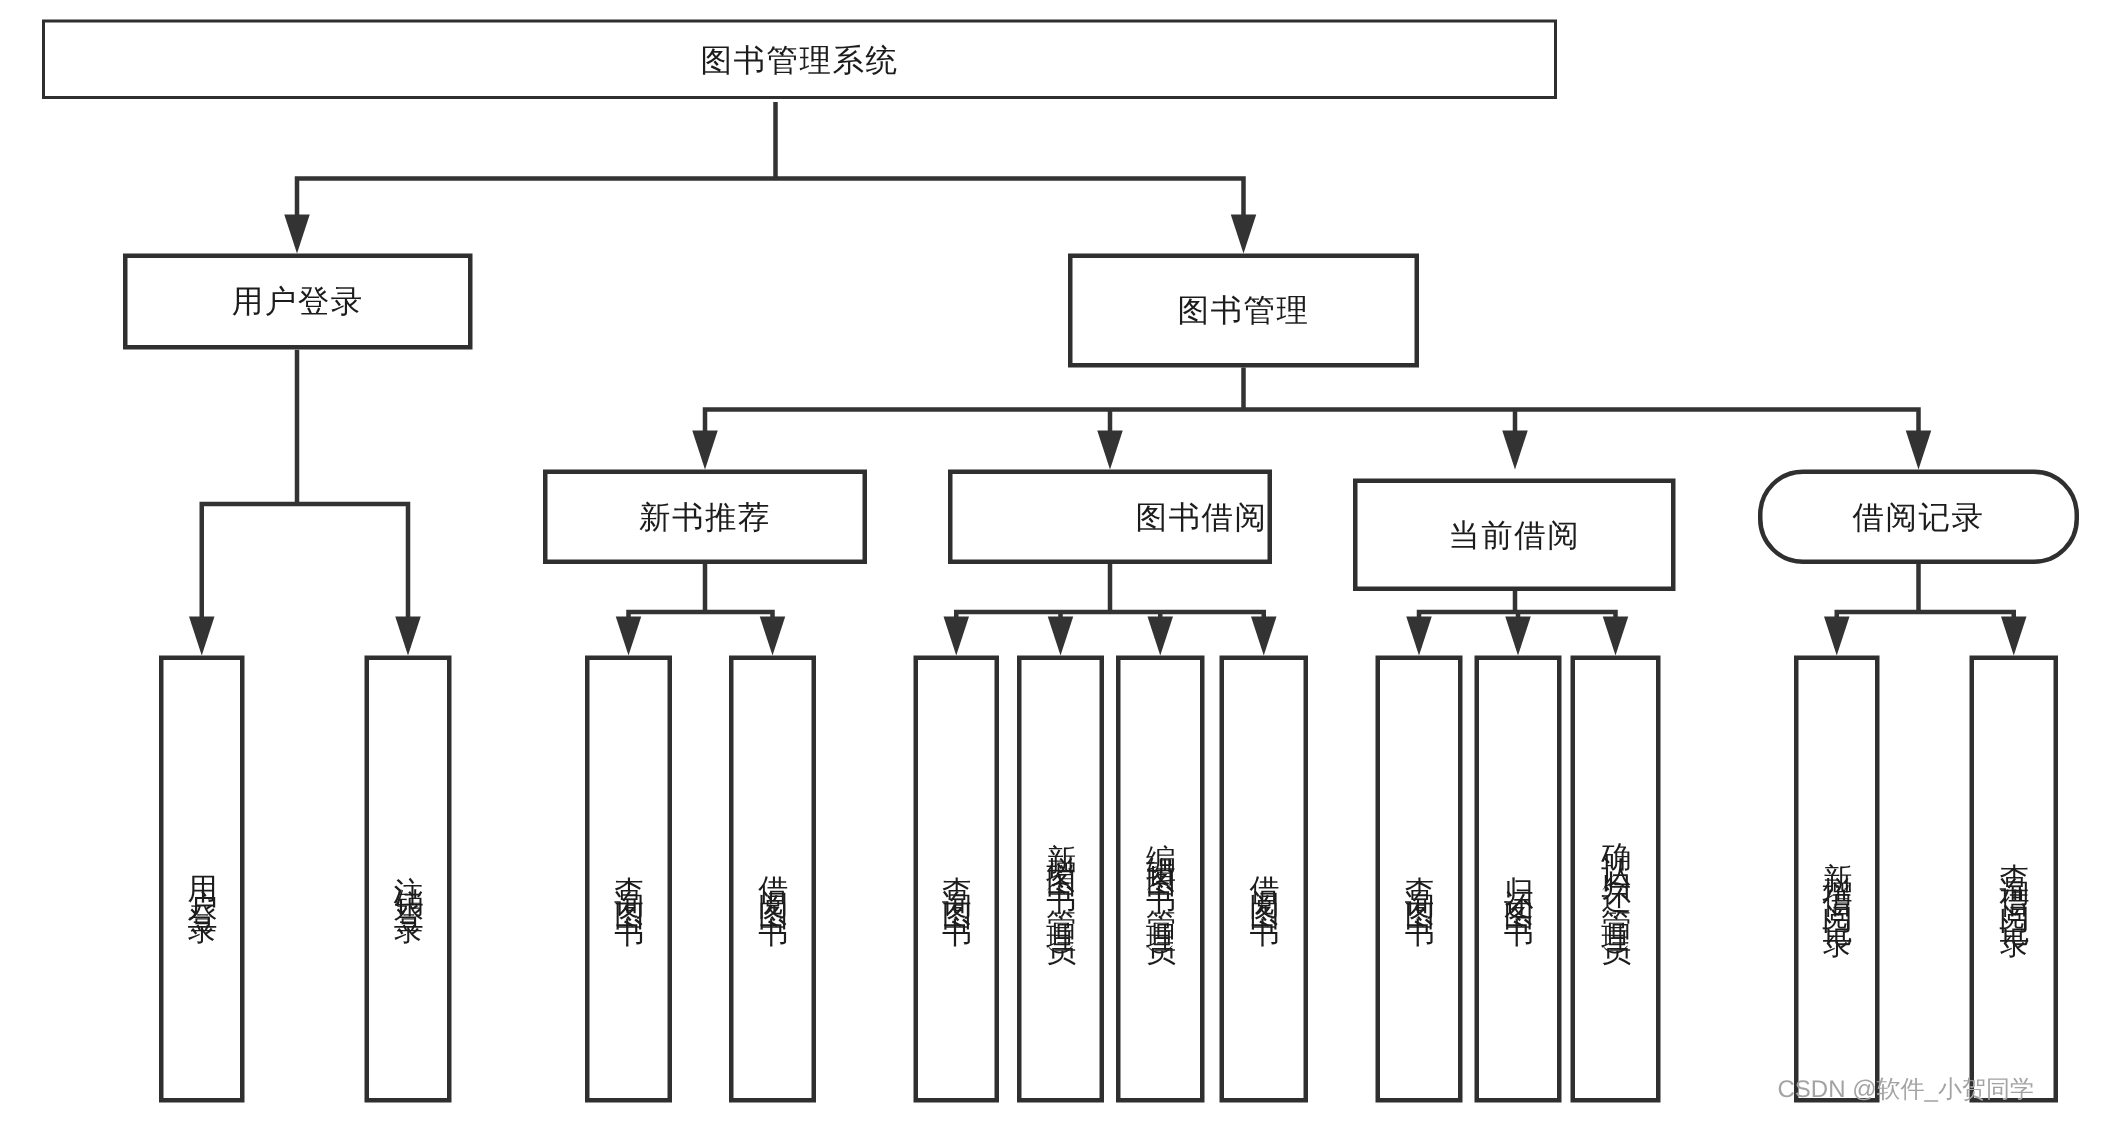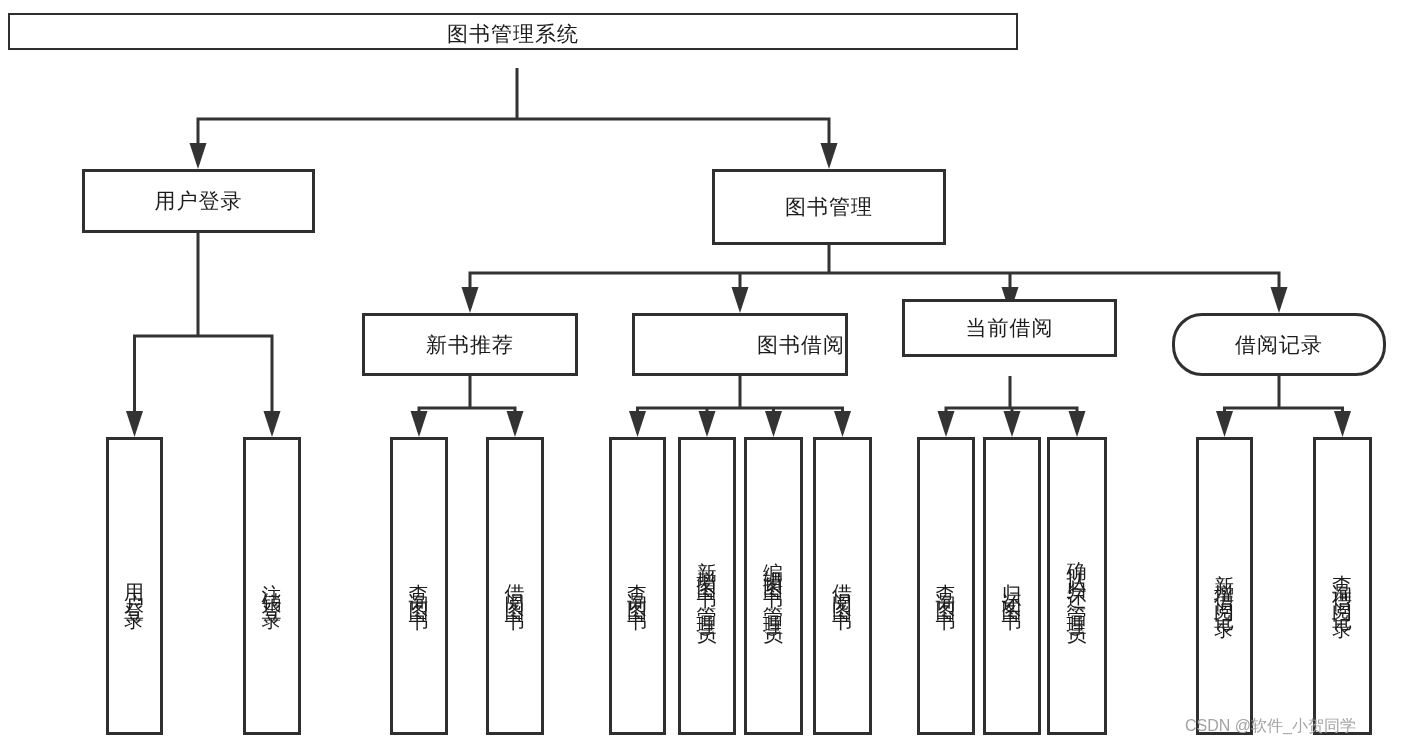--- a/index.html
+++ b/index.html
@@ -80,38 +80,38 @@
     <polygon points="698.5,411 715.5,411 707,437"></polygon>
     <polygon points="765,411 782,411 773.5,437"></polygon>
     <polygon points="834,411 851,411 842.5,437"></polygon>
     <polygon points="937.5,411 954.5,411 946,437"></polygon>
     <polygon points="1003.5,411 1020.5,411 1012,437"></polygon>
     <polygon points="1068.5,411 1085.5,411 1077,437"></polygon>
     <polygon points="1216,411 1233,411 1224.5,437"></polygon>
     <polygon points="1334,411 1351,411 1342.5,437"></polygon>
   </svg>
 
-  <div class="box root-box" style="left:8px; top:13px; width:1010px; height:37px;align-items:flex-end;">
+  <div class="box root-box" style="left:28px; top:13px; width:1010px; height:53px;">
     <span class="hlabel">图书管理系统</span>
   </div>
 
   <div class="box" style="left:82px; top:169px; width:233px; height:64px;">
     <span class="hlabel">用户登录</span>
   </div>
   <div class="box" style="left:712px; top:169px; width:234px; height:76px;">
     <span class="hlabel">图书管理</span>
   </div>
 
   <div class="box" style="left:362px; top:313px; width:216px; height:63px;">
     <span class="hlabel">新书推荐</span>
   </div>
   <div class="box" style="left:632px; top:313px; width:216px; height:63px;justify-content:flex-end;">
     <span class="hlabel">图书借阅</span>
   </div>
-  <div class="box" style="left:902px; top:299px; width:215px; height:58px;">
+  <div class="box" style="left:902px; top:319px; width:215px; height:75px;">
     <span class="hlabel">当前借阅</span>
   </div>
   <div class="box" style="left:1172px; top:313px; width:214px; height:63px;border-radius:30px;">
     <span class="hlabel">借阅记录</span>
   </div>
 
   <div class="box" style="left:106px; top:437px; width:57px; height:298px;">
     <span class="vtext">用户登录</span>
   </div>
   <div class="box" style="left:243px; top:437px; width:58px; height:298px;">

